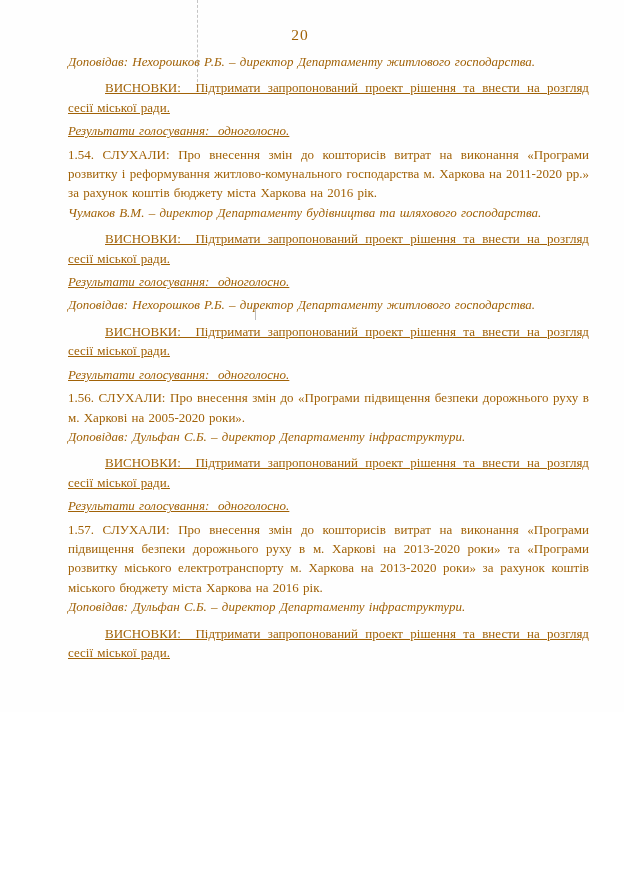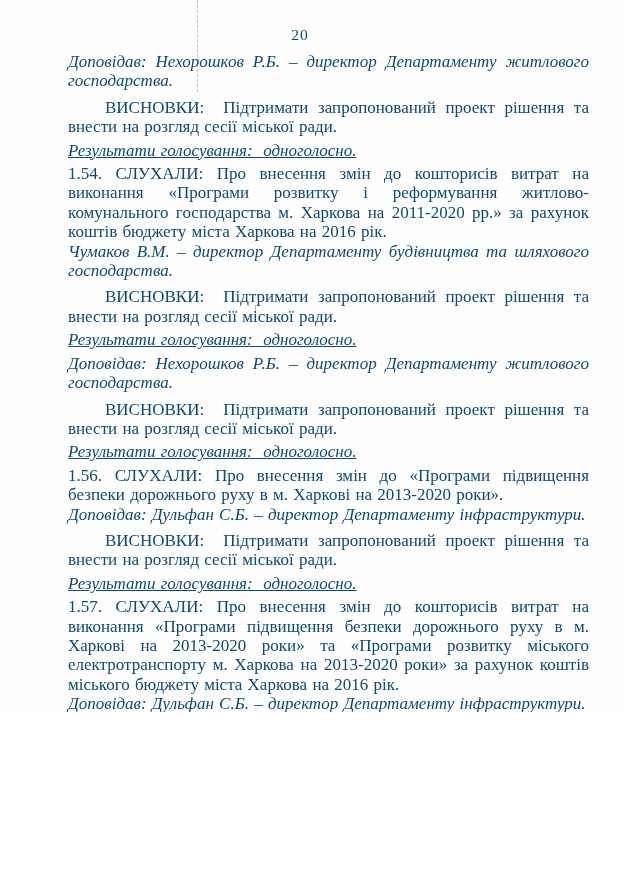--- a/index.html
+++ b/index.html
@@ -7,50 +7,51 @@
     padding: 0;
     background: #ffffff;
   }
   .page {
     position: relative;
     width: 624px;
     height: 712px;
     background: #fefefe;
     overflow: hidden;
     font-family: "Liberation Serif", "DejaVu Serif", serif;
-    color: #0c4a6e;
+    color: #a16207;
   }
   .page-number {
     position: absolute;
     top: 26px;
     left: 0;
     width: 600px;
     text-align: center;
     font-size: 15.5px;
     letter-spacing: 1px;
   }
   .content {
     position: absolute;
     top: 52px;
     left: 68px;
     width: 521px;
   }
   .content p {
     margin: 0;
-    font-size: 17px;
+    font-size: 13px;
     line-height: 19.4px;
     text-align: justify;
     word-spacing: 1px;
   }
   .speaker {
     font-style: italic;
   }
   .conclusion {
     margin-top: 7px !important;
     text-indent: 37px;
+    text-decoration: underline;
   }
   .result {
     margin-top: 4px !important;
     margin-bottom: 4px !important;
     font-style: italic;
     text-decoration: underline;
   }
   .item {
     margin-top: 4px !important;
   }
@@ -96,21 +97,21 @@
     <p class="speaker">Доповідав: Нехорошков Р.Б. – директор Департаменту житлового господарства.</p>
     <p class="conclusion">ВИСНОВКИ:&nbsp; Підтримати запропонований проект рішення та внести на розгляд сесії міської ради.</p>
     <p class="result">Результати голосування:&nbsp; одноголосно.</p>
     <p class="item">1.54. СЛУХАЛИ: Про внесення змін до кошторисів витрат на виконання «Програми розвитку і реформування житлово-комунального господарства м. Харкова на 2011-2020 рр.» за рахунок коштів бюджету міста Харкова на 2016 рік.</p>
     <p class="speaker">Чумаков В.М. – директор Департаменту будівництва та шляхового господарства.</p>
     <p class="conclusion">ВИСНОВКИ:&nbsp; Підтримати запропонований проект рішення та внести на розгляд сесії міської ради.</p>
     <p class="result">Результати голосування:&nbsp; одноголосно.</p>
     <p class="speaker">Доповідав: Нехорошков Р.Б. – директор Департаменту житлового господарства.</p>
     <p class="conclusion">ВИСНОВКИ:&nbsp; Підтримати запропонований проект рішення та внести на розгляд сесії міської ради.</p>
     <p class="result">Результати голосування:&nbsp; одноголосно.</p>
-    <p class="item">1.56. СЛУХАЛИ: Про внесення змін до «Програми підвищення безпеки дорожнього руху в м. Харкові на 2013-2020 роки».</p>
+    <p class="item">1.56. СЛУХАЛИ: Про внесення змін до «Програми підвищення безпеки дорожнього руху в м. Харкові на 2005-2020 роки».</p>
     <p class="speaker">Доповідав: Дульфан С.Б. – директор Департаменту інфраструктури.</p>
     <p class="conclusion">ВИСНОВКИ:&nbsp; Підтримати запропонований проект рішення та внести на розгляд сесії міської ради.</p>
     <p class="result">Результати голосування:&nbsp; одноголосно.</p>
     <p class="item">1.57. СЛУХАЛИ: Про внесення змін до кошторисів витрат на виконання «Програми підвищення безпеки дорожнього руху в м. Харкові на 2013-2020 роки» та «Програми розвитку міського електротранспорту м. Харкова на 2013-2020 роки» за рахунок коштів міського бюджету міста Харкова на 2016 рік.</p>
     <p class="speaker">Доповідав: Дульфан С.Б. – директор Департаменту інфраструктури.</p>
     <p class="conclusion">ВИСНОВКИ:&nbsp; Підтримати запропонований проект рішення та внести на розгляд сесії міської ради.</p>
   </div>
 
 </div>
 

